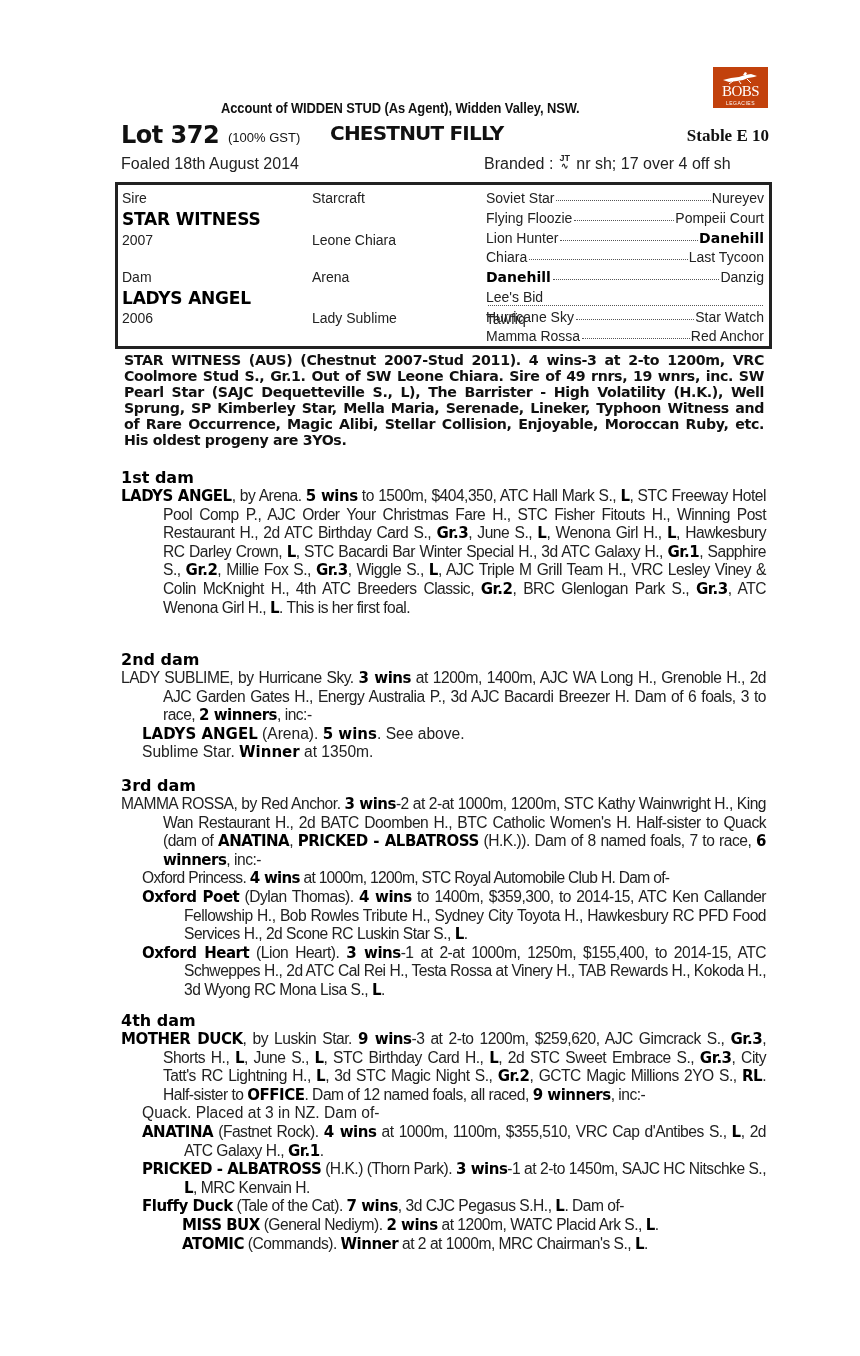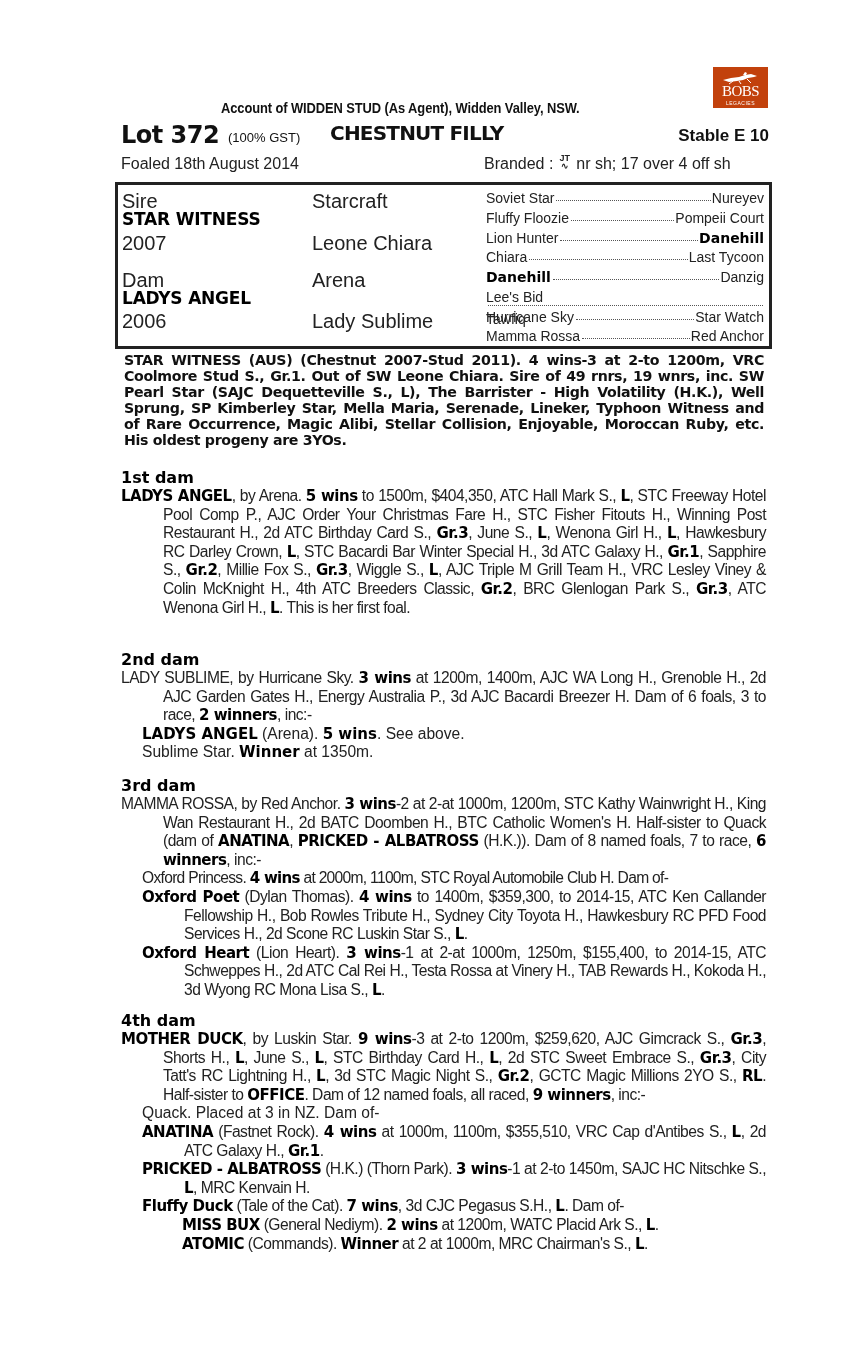--- a/index.html
+++ b/index.html
@@ -6,26 +6,26 @@
   body { width:860px; height:1356px; position:relative; overflow:hidden; color:#111; font-family:"Liberation Sans", sans-serif; }
   .logo { position:absolute; left:713px; top:67px; width:55px; height:41px; background:#c2410c; color:#fff; text-align:center; }
   .logo .horse { position:absolute; left:8px; top:4px; width:40px; height:14px; }
   .logo .bobs { position:absolute; left:0; right:0; top:17px; font-family:"Liberation Serif", serif; font-size:15px; letter-spacing:-0.5px; line-height:15px; }
   .logo .sub { position:absolute; left:0; right:0; top:33px; font-size:5px; letter-spacing:0.5px; line-height:6px; }
   .account { position:absolute; left:221px; top:99px; font-size:15px; font-weight:bold; transform:scaleX(0.86); transform-origin:left top; white-space:nowrap; letter-spacing:-0.1px; }
   .lotline { position:absolute; left:121px; top:121px; width:648px; height:28px; white-space:nowrap; }
   .lot { position:absolute; left:0; top:0; font-size:24px; font-weight:bold; font-family:"DejaVu Sans", sans-serif; letter-spacing:-0.5px; }
   .gst { position:absolute; left:107px; top:9px; font-size:13px; }
   .colour { position:absolute; left:209px; top:0; font-size:20px; font-weight:bold; font-family:"DejaVu Sans", sans-serif; letter-spacing:-0.8px; }
-  .stable { position:absolute; right:0; top:5px; font-size:17px; font-weight:bold; font-family:Liberation Sans, sans-serif; }
+  .stable { position:absolute; right:0; top:5px; font-size:17px; font-weight:bold; font-family:Liberation Serif, serif; }
   .foaled { position:absolute; left:121px; top:155px; font-size:16px; color:#222; }
   .branded { position:absolute; left:484px; top:155px; font-size:16px; color:#222; white-space:nowrap; }
   .brandmark { display:inline-block; width:14px; height:18px; position:relative; top:-2px; font-weight:bold; font-size:9px; line-height:8px; text-align:center; vertical-align:middle; }
   .ped { position:absolute; left:115px; top:182px; width:651px; height:161px; border:3px solid #222; border-left-width:3px; }
-  .ped .cell { position:absolute; font-size:20px; color:#222; white-space:nowrap; }
+  .ped .cell { position:absolute; font-size:14px; color:#222; white-space:nowrap; }
   .ped .big { font-family:"DejaVu Sans", sans-serif; font-weight:bold; font-size:17px; color:#000; letter-spacing:-0.2px; }
   .ped .row3 { position:absolute; left:368px; width:278px; font-size:14px; color:#222; display:flex; white-space:nowrap; }
   .ped .row3 .dots { flex:1; overflow:hidden; border-bottom:1px dotted #555; margin:0 1px 5px 2px; }
   .ped .row3 b { font-family:"DejaVu Sans", sans-serif; font-size:14px; color:#000000; }
   .sirepara { position:absolute; left:124px; top:352px; width:640px; font-family:"DejaVu Sans", sans-serif; font-weight:bold; font-size:14.2px; line-height:16px; text-align:justify; letter-spacing:-0.35px; }
   .section { position:absolute; left:121px; width:645px; font-size:15.6px; line-height:18.6px; color:#222; }
   .section h3 { margin:0; font-family:"DejaVu Sans", sans-serif; font-weight:bold; font-size:16px; line-height:18px; color:#000; }
   .section p { margin:0; text-align:justify; }
   .hang { padding-left:42px; text-indent:-42px; }
   .hang2 { padding-left:63px; text-indent:-42px; }
@@ -76,21 +76,21 @@
   <div class="cell" style="left:194px;top:47px;">Leone Chiara</div>
   <div class="cell" style="left:194px;top:84px;">Arena</div>
   <div class="cell" style="left:194px;top:125px;">Lady Sublime</div>
 
   <div class="row3" style="top:5px;">
       <span>Soviet Star</span>
       <span class="dots"></span>
       <span>Nureyev</span>
     </div>
   <div class="row3" style="top:25px;">
-      <span>Fluffy Floozie</span>
+      <span>Flying Floozie</span>
       <span class="dots"></span>
       <span>Pompeii Court</span>
     </div>
   <div class="row3" style="top:45px;">
       <span>Lion Hunter</span>
       <span class="dots"></span>
       <b>Danehill</b>
     </div>
   <div class="row3" style="top:64px;">
       <span>Chiara</span>
@@ -129,21 +129,21 @@
 <div class="section" style="top:651px;">
   <h3>2nd dam</h3>
   <p class="hang cond"><span>LADY SUBLIME, by Hurricane Sky. </span><span class="b">3 wins</span><span> at 1200m, 1400m, AJC WA Long H., Grenoble H., 2d AJC Garden Gates H., Energy Australia P., 3d AJC Bacardi Breezer H. Dam of 6 foals, 3 to race, </span><span class="b">2 winners</span><span>, inc:-</span></p>
   <p class="indent1"><span class="b">LADYS ANGEL</span><span> (Arena). </span><span class="b">5 wins</span><span>. See above.</span></p>
   <p class="indent1"><span>Sublime Star. </span><span class="b">Winner</span><span> at 1350m.</span></p>
 </div>
 
 <div class="section" style="top:777px;">
   <h3>3rd dam</h3>
   <p class="hang cond"><span>MAMMA ROSSA, by Red Anchor. </span><span class="b">3 wins</span><span>-2 at 2-at 1000m, 1200m, STC Kathy Wainwright H., King Wan Restaurant H., 2d BATC Doomben H., BTC Catholic Women's H. Half-sister to Quack (dam of </span><span class="b">ANATINA</span><span>, </span><span class="b">PRICKED - ALBATROSS</span><span> (H.K.)). Dam of 8 named foals, 7 to race, </span><span class="b">6 winners</span><span>, inc:-</span></p>
-  <p class="indent1 tight" style="letter-spacing:-0.7px;"><span>Oxford Princess. </span><span class="b">4 wins</span><span> at 2000m, 1100m, STC Royal Automobile Club H. Dam of-</span></p>
+  <p class="indent1 tight" style="letter-spacing:-0.7px;"><span>Oxford Princess. </span><span class="b">4 wins</span><span> at 1000m, 1200m, STC Royal Automobile Club H. Dam of-</span></p>
   <p class="hang2 cond"><span class="b">Oxford Poet</span><span> (Dylan Thomas). </span><span class="b">4 wins</span><span> to 1400m, $359,300, to 2014-15, ATC Ken Callander Fellowship H., Bob Rowles Tribute H., Sydney City Toyota H., Hawkesbury RC PFD Food Services H., 2d Scone RC Luskin Star S., </span><span class="b">L</span><span>.</span></p>
   <p class="hang2 cond"><span class="b">Oxford Heart</span><span> (Lion Heart). </span><span class="b">3 wins</span><span>-1 at 2-at 1000m, 1250m, $155,400, to 2014-15, ATC Schweppes H., 2d ATC Cal Rei H., Testa Rossa at Vinery H., TAB Rewards H., Kokoda H., 3d Wyong RC Mona Lisa S., </span><span class="b">L</span><span>.</span></p>
 </div>
 
 <div class="section" style="top:1012px;">
   <h3>4th dam</h3>
   <p class="hang cond"><span class="b">MOTHER DUCK</span><span>, by Luskin Star. </span><span class="b">9 wins</span><span>-3 at 2-to 1200m, $259,620, AJC Gimcrack S., </span><span class="b">Gr.3</span><span>, Shorts H., </span><span class="b">L</span><span>, June S., </span><span class="b">L</span><span>, STC Birthday Card H., </span><span class="b">L</span><span>, 2d STC Sweet Embrace S., </span><span class="b">Gr.3</span><span>, City Tatt's RC Lightning H., </span><span class="b">L</span><span>, 3d STC Magic Night S., </span><span class="b">Gr.2</span><span>, GCTC Magic Millions 2YO S., </span><span class="b">RL</span><span>. Half-sister to </span><span class="b">OFFICE</span><span>. Dam of 12 named foals, all raced, </span><span class="b">9 winners</span><span>, inc:-</span></p>
   <p class="indent1">Quack. Placed at 3 in NZ. Dam of-</p>
   <p class="hang2 cond"><span class="b">ANATINA</span><span> (Fastnet Rock). </span><span class="b">4 wins</span><span> at 1000m, 1100m, $355,510, VRC Cap d'Antibes S., </span><span class="b">L</span><span>, 2d ATC Galaxy H., </span><span class="b">Gr.1</span><span>.</span></p>
   <p class="hang2 cond"><span class="b">PRICKED - ALBATROSS</span><span> (H.K.) (Thorn Park). </span><span class="b">3 wins</span><span>-1 at 2-to 1450m, SAJC HC Nitschke S., </span><span class="b">L</span><span>, MRC Kenvain H.</span></p>

